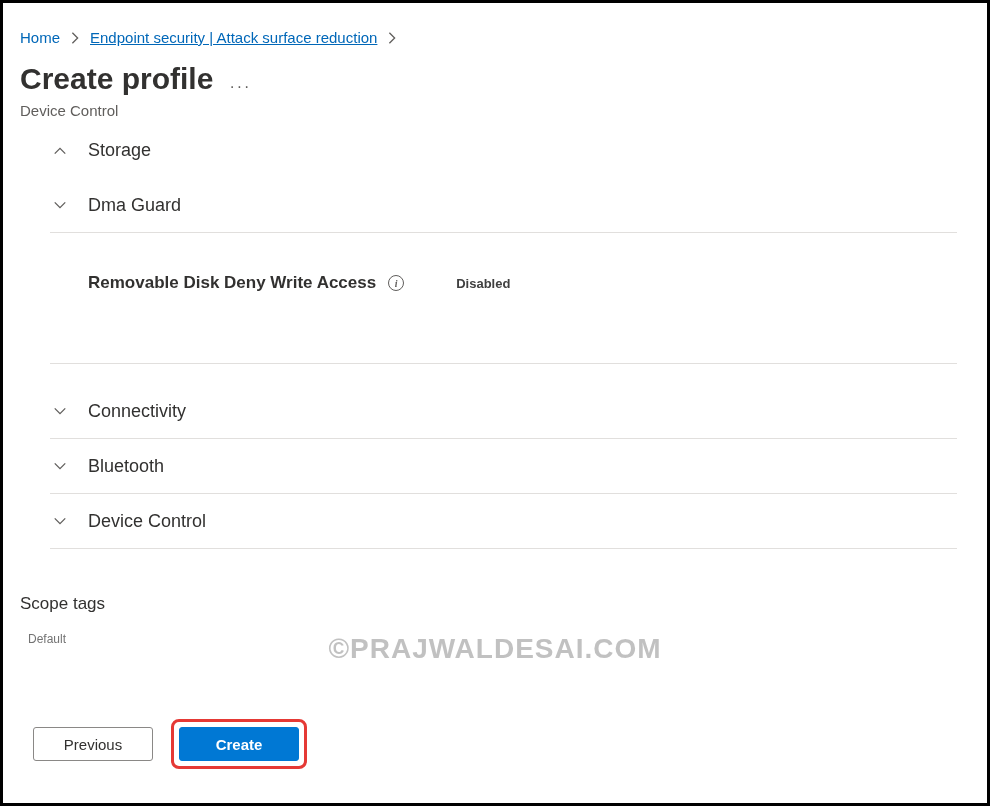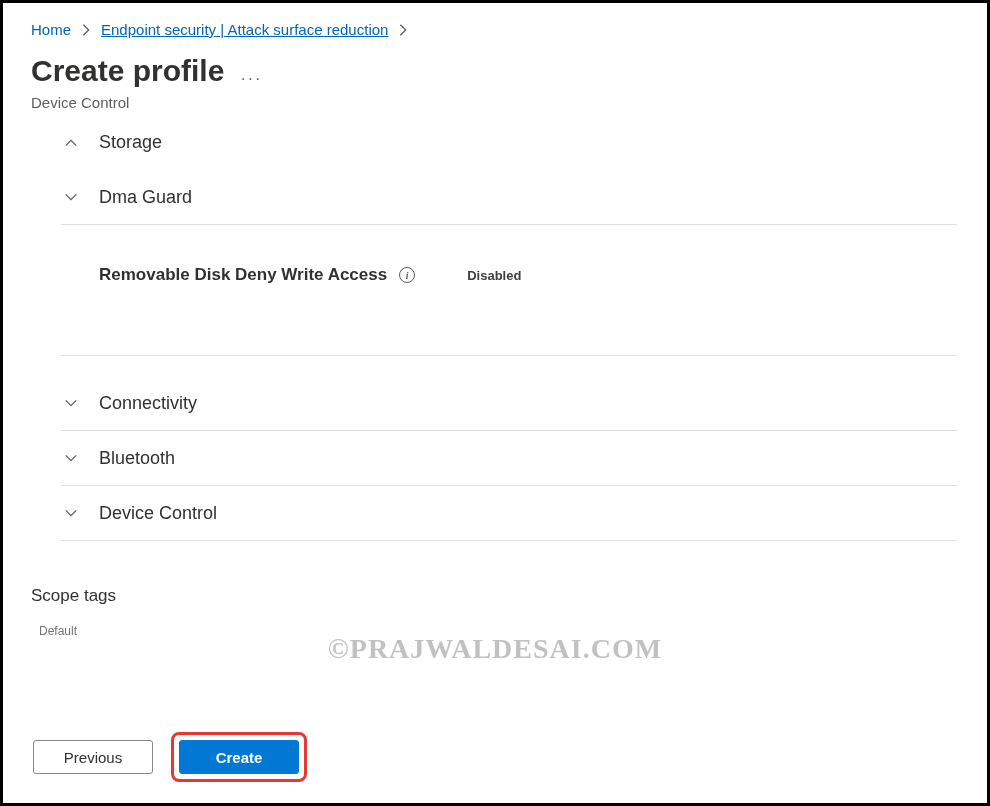--- a/index.html
+++ b/index.html
@@ -11,21 +11,22 @@
       font-family: "Segoe UI", -apple-system, BlinkMacSystemFont, sans-serif;
       background: #fff;
       color: #323130;
       width: 990px;
       height: 806px;
       border: 3px solid #000;
       position: relative;
       overflow: hidden;
     }
     .content-wrapper {
-      padding: 18px 30px 0 28px;
+      padding: 18px 30px 0 17px;
+      margin-top: 8px;
     }
     .breadcrumb {
       display: flex;
       align-items: center;
       font-size: 15px;
       gap: 8px;
       margin-bottom: 16px;
     }
     .breadcrumb a.home {
       color: #0067b8;
@@ -134,21 +135,21 @@
       font-weight: 600;
       color: #323130;
       margin-top: 45px;
     }
     .footer {
       position: absolute;
       bottom: 0;
       left: 0;
       right: 0;
       background: #fff;
-      padding: 18px 30px 21px 30px;
+      padding: 18px 30px 34px 30px;
       display: flex;
       align-items: center;
       gap: 18px;
     }
     .btn {
       font-family: inherit;
       font-size: 15px;
       min-width: 120px;
       height: 34px;
       border-radius: 3px;
@@ -178,21 +179,20 @@
       position: absolute;
       top: 630px;
       left: 50%;
       transform: translateX(-50%);
       font-size: 28px;
       font-weight: 600;
       color: rgba(100, 100, 100, 0.4);
       letter-spacing: 1px;
       pointer-events: none;
       white-space: nowrap;
-      font-family: Liberation Serif, serif;
     }
     svg.chev-svg {
       width: 14px;
       height: 14px;
     }
     .spacer {
       height: 20px;
     }
   </style>
 </head>

